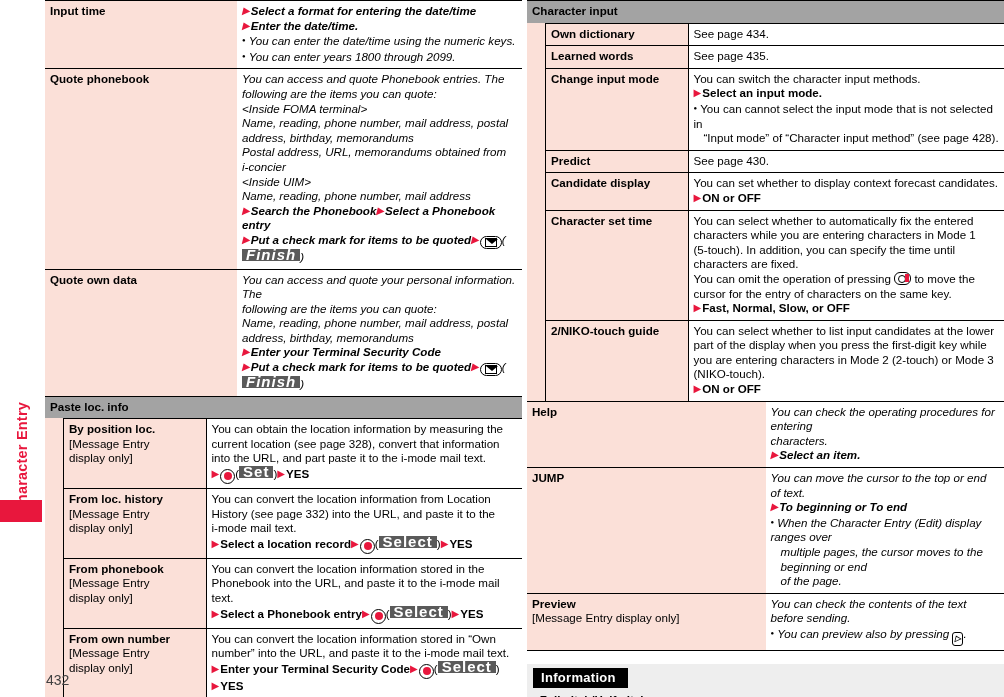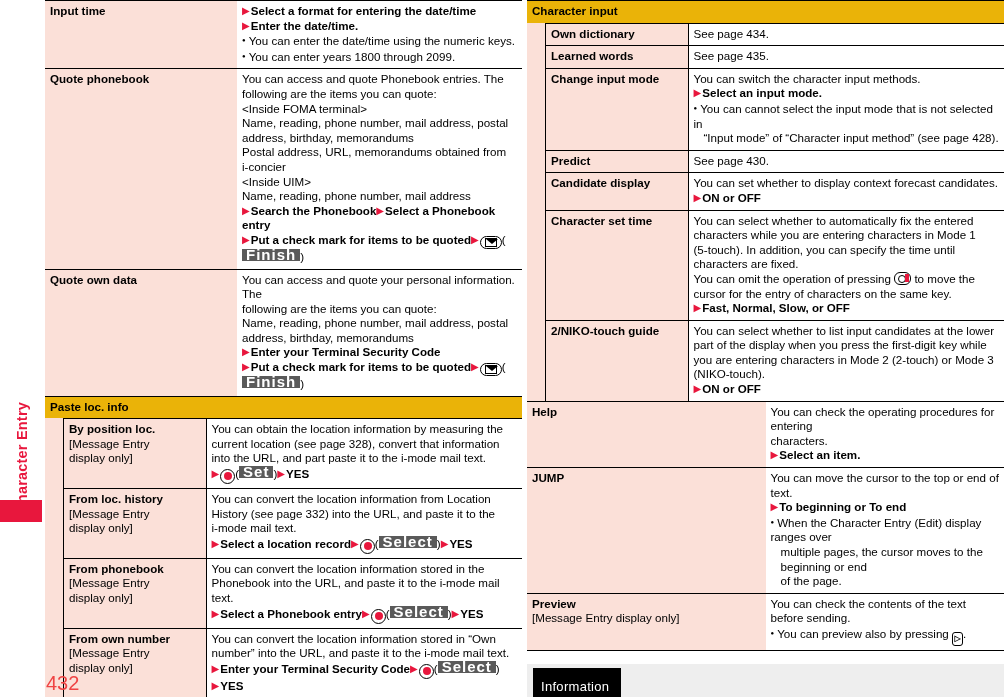--- a/index.html
+++ b/index.html
@@ -74,23 +74,24 @@
   .rule-bot   { border-bottom: 1.6px solid #000; }
 
   td.key {
     width: 192px;
     background: #fbe0d8;
     font-weight: bold;
   }
   td.key .sub { font-weight: normal; display:block; }
   td.val {
     background: #ffffff;
+    font-style: italic;
   }
   td.group {
-    background: #eab308;
+    background: #a3a3a3;
     font-weight: bold;
   }
 
   
   table.sub {
     width: 100%;
     border-collapse: collapse;
     table-layout: fixed;
   }
   table.sub td {
@@ -230,39 +231,39 @@
   .info-block {
     margin-top: 13px;
     width: 477px;
     background: #eeeeee;
     padding: 0 0 9px 0;
   }
   .info-head {
     display: inline-block;
     background: #000000;
     color: #ffffff;
-    font-weight: normal;
+    font-weight: bold;
     font-size: 13px;
-    padding: 11px 12px 3px 8px;
+    padding: 2px 12px 3px 8px;
     margin: 4px 0 4px 6px;
     letter-spacing: 0.3px;
   }
   .info-sub {
     font-size: 11.6px;
     font-weight: bold;
     padding: 0 8px 2px 6px;
     line-height: 15px;
   }
 
   
   .page-num {
     position: absolute;
     left: 46px; top: 672px;
-    font-size: 20px;
-    color: #ef4444;
+    font-size: 14px;
+    color: #404040;
   }
 </style>
 </head>
 <body>
 
 <div class="page">
 
   <div class="side-tab">
     <div class="side-tab-label">
       <span>Character Entry</span>

